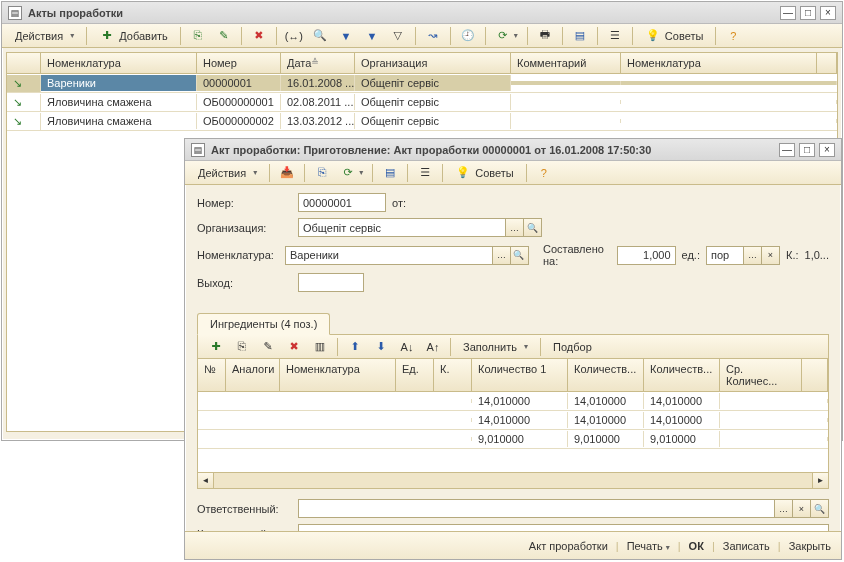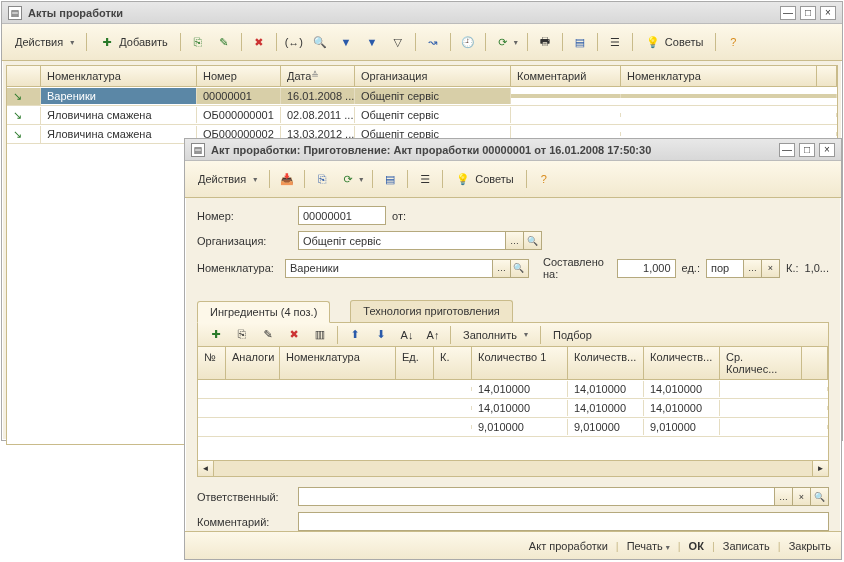--- a/index.html
+++ b/index.html
@@ -3,21 +3,21 @@
 <meta charset="utf-8">
 <style>
 *{box-sizing:border-box;margin:0;padding:0;font-family:Tahoma,Arial,sans-serif;font-size:11px;color:#333}
 body{background:#fff;width:844px;height:562px;position:relative;overflow:hidden}
 .window{position:absolute;background:#f5f0e2;border:1px solid #aaa;box-shadow:0 0 0 1px #fff inset}
 .titlebar{height:22px;background:linear-gradient(#e8e8e8,#d8d8d8);display:flex;align-items:center;padding:0 6px;border-bottom:1px solid #bbb}
 .titlebar .ico{width:14px;height:14px;background:#fff;border:1px solid #888;margin-right:6px;display:flex;align-items:center;justify-content:center;font-size:9px}
 .titlebar .ttl{flex:1;font-weight:bold;color:#444}
 .winbtns{display:flex;gap:4px}
 .winbtn{width:16px;height:14px;border:1px solid #999;background:#fff;display:flex;align-items:center;justify-content:center;font-size:10px;cursor:pointer}
-.toolbar{height:37px;background:linear-gradient(#fdf8e9,#f2e9cf);border-bottom:1px solid #c9bb8a;display:flex;align-items:center;padding:0 6px;gap:2px}
+.toolbar{height:24px;background:linear-gradient(#fdf8e9,#f2e9cf);border-bottom:1px solid #c9bb8a;display:flex;align-items:center;padding:0 6px;gap:2px}
 .tbtn{height:20px;min-width:20px;padding:0 3px;border:1px solid transparent;display:flex;align-items:center;justify-content:center;cursor:pointer;border-radius:2px}
 .tbtn.txt{padding:0 6px;gap:4px}
 .dd::after{content:"▾";font-size:8px;margin-left:3px;color:#666}
 .sep{width:1px;height:18px;background:#c9bb8a;margin:0 3px}
 .ico16{width:16px;height:16px;display:inline-flex;align-items:center;justify-content:center;font-size:11px}
 .grid{background:#fff;border:1px solid #c9bb8a}
 .ghead{display:flex;background:linear-gradient(#fdf8e9,#efe5c8);border-bottom:1px solid #c9bb8a}
 .gh{padding:4px 6px;border-right:1px solid #c9bb8a;font-weight:normal}
 .grow{display:flex;border-bottom:1px solid #e5ddc2;height:19px;align-items:center}
 .gc{padding:2px 6px;border-right:1px solid #e5ddc2;white-space:nowrap;overflow:hidden}
@@ -238,25 +238,28 @@
       <span class="inp" style="width:66px;text-align:right;justify-content:flex-end">1,000</span>
       <span>ед.:</span>
       <div class="inpwrap">
         <span class="inp" style="width:38px">пор</span>
         <span class="inpbtn">…</span>
         <span class="inpbtn">×</span>
       </div>
       <span>К.:</span>
       <span>1,0...</span>
     </div>
+    <div class="frow">
+      <span class="lbl">Выход:</span>
+      <span class="inp" style="width:66px"></span>
+    </div>
   </div>
 
   <div class="tabs">
     <span class="tab act">Ингредиенты (4 поз.)</span>
-    <span class="tab">Технология приготовления</span>
   </div>
   <div class="subtoolbar">
     <span class="tbtn">
         <span class="ico16 green">✚</span>
       </span>
     <span class="tbtn">
         <span class="ico16">⎘</span>
       </span>
     <span class="tbtn">
         <span class="ico16">✎</span>

